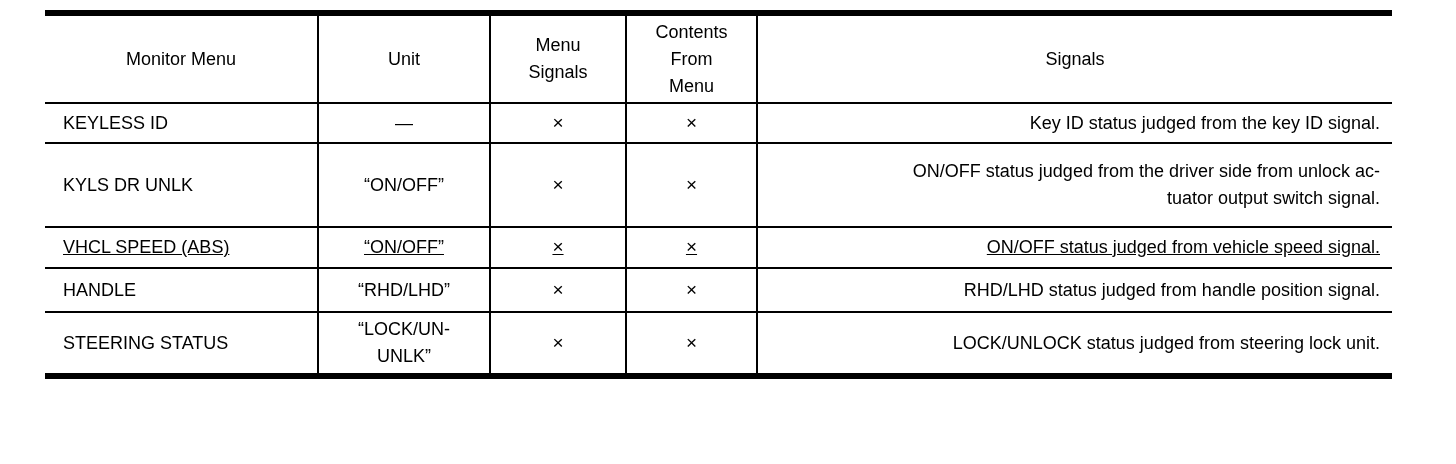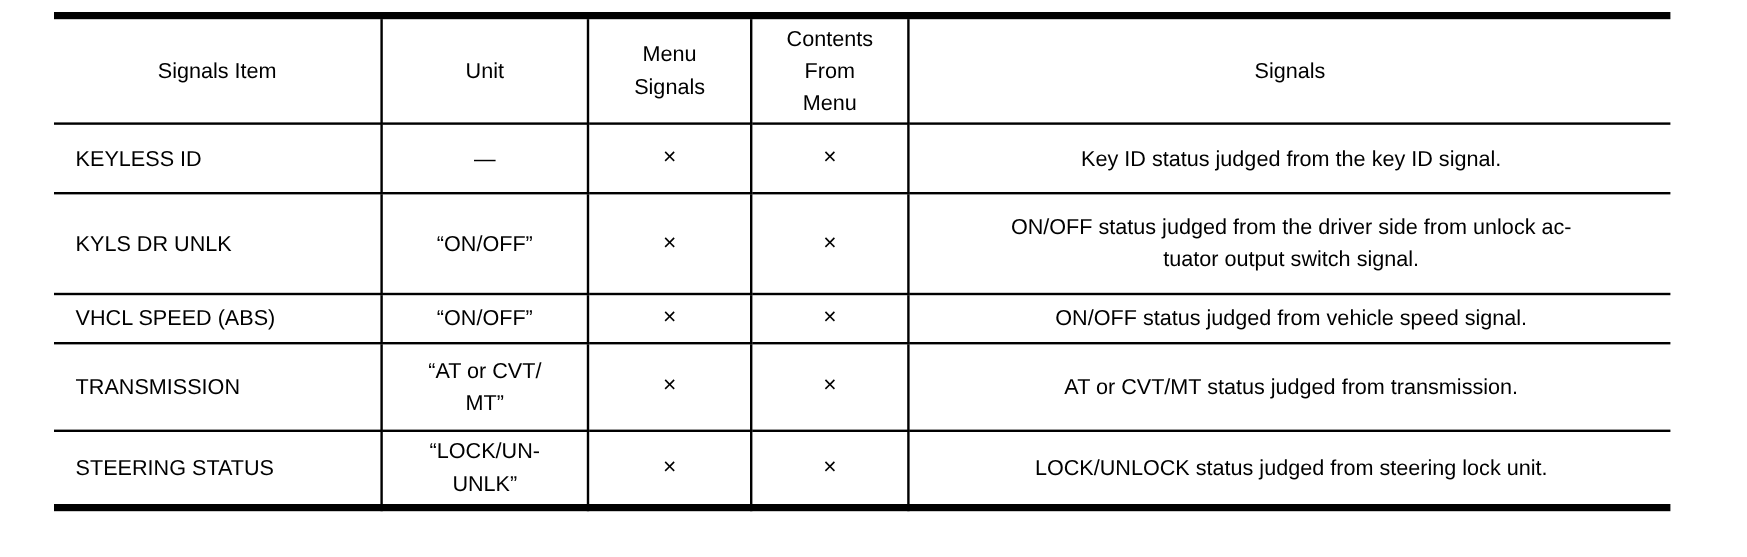--- a/index.html
+++ b/index.html
@@ -43,46 +43,46 @@
   td.c-item {
     text-align: left;
     padding-left: 18px;
   }
   td.c-unit { text-align: center; }
   td.c-x {
     text-align: center;
     font-size: 19px;
   }
   td.c-contents {
-    text-align: center;
+    text-align: right;
     padding: 4px 12px 4px 14px;
   }
   tr.rh-header { height: 90px; }
-  tr.rh-1 { height: 58px; }
+  tr.rh-1 { height: 40px; }
   tr.rh-2 { height: 84px; }
-  tr.rh-3 { height: 41px; }
+  tr.rh-3 { height: 41px; text-decoration: underline; }
   tr.rh-4 { height: 44px; }
   tr.rh-5 { height: 73px; }
   tr.rh-6 { height: 64px; }
 </style>
 </head>
 <body>
 
 <div class="page">
   <table class="monitor-table">
     <colgroup>
       <col style="width:273px">
       <col style="width:172px">
       <col style="width:136px">
       <col style="width:131px">
       <col style="width:635px">
     </colgroup>
     <thead>
       <tr class="rh-header">
-        <th>Signals Item</th>
+        <th>Monitor Menu</th>
         <th>Unit</th>
         <th>Menu
 Signals</th>
         <th>Contents
 From
 Menu</th>
         <th>Signals</th>
       </tr>
     </thead>
     <tbody>
@@ -101,27 +101,26 @@
         <td class="c-contents">ON/OFF status judged from the driver side from unlock ac-
 tuator output switch signal.</td>
       </tr>
       <tr class="rh-3">
         <td class="c-item">VHCL SPEED (ABS)</td>
         <td class="c-unit">“ON/OFF”</td>
         <td class="c-x">×</td>
         <td class="c-x">×</td>
         <td class="c-contents">ON/OFF status judged from vehicle speed signal.</td>
       </tr>
-      <tr class="rh-5">
-        <td class="c-item">TRANSMISSION</td>
-        <td class="c-unit">“AT or CVT/
-MT”</td>
+      <tr class="rh-4">
+        <td class="c-item">HANDLE</td>
+        <td class="c-unit">“RHD/LHD”</td>
         <td class="c-x">×</td>
         <td class="c-x">×</td>
-        <td class="c-contents">AT or CVT/MT status judged from transmission.</td>
+        <td class="c-contents">RHD/LHD status judged from handle position signal.</td>
       </tr>
       <tr class="rh-6">
         <td class="c-item">STEERING STATUS</td>
         <td class="c-unit">“LOCK/UN-
 UNLK”</td>
         <td class="c-x">×</td>
         <td class="c-x">×</td>
         <td class="c-contents">LOCK/UNLOCK status judged from steering lock unit.</td>
       </tr>
     </tbody>

